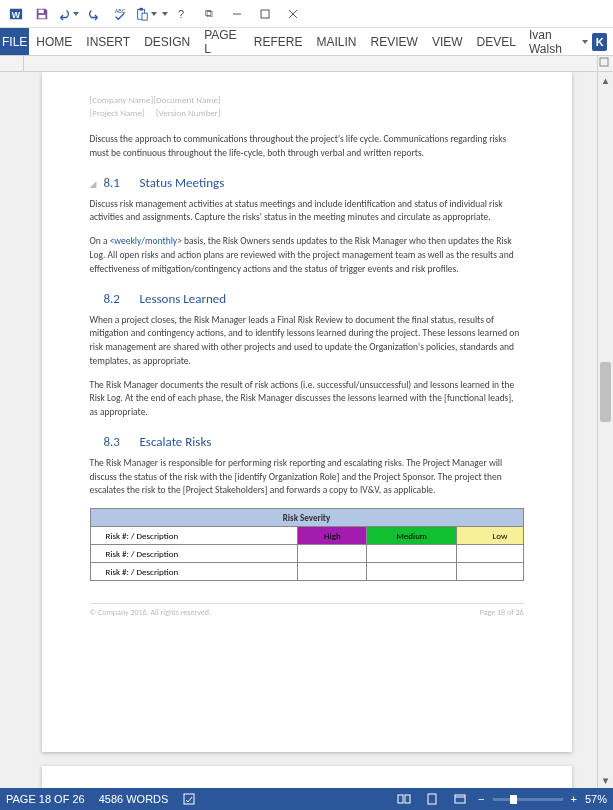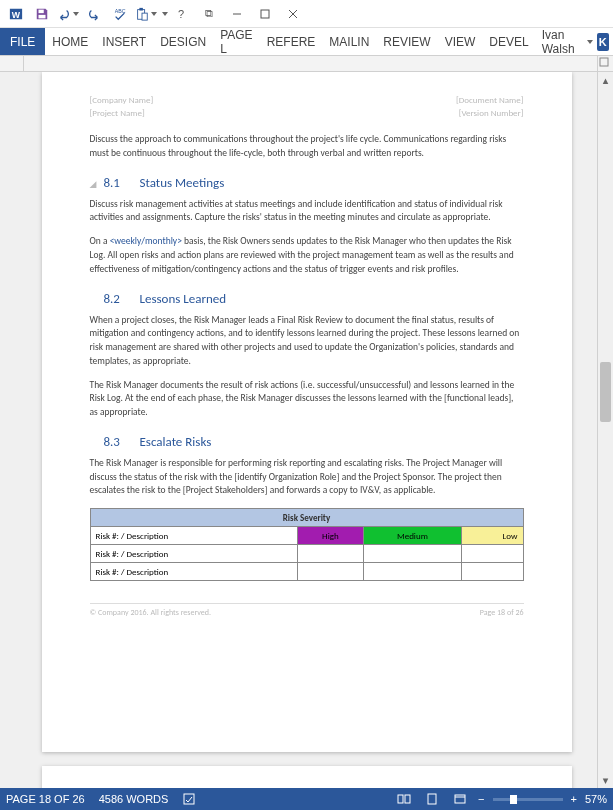--- a/index.html
+++ b/index.html
@@ -6,42 +6,42 @@
 body { font-family: "Segoe UI", Arial, sans-serif; font-size: 11px; background: #fff; width: 613px; height: 810px; overflow: hidden; display: flex; flex-direction: column; }
 .titlebar { background: #fff; height: 28px; display: flex; align-items: center; padding: 0 4px; border-bottom: 1px solid #e0e0e0; }
 .qat { display: flex; align-items: center; gap: 2px; }
 .qat-btn { width: 24px; height: 22px; display: flex; align-items: center; justify-content: center; color: #2b579a; }
 .qat-btn svg { width: 14px; height: 14px; }
 .title { flex: 1; text-align: center; color: #666; font-size: 12px; white-space: nowrap; overflow: hidden; text-overflow: ellipsis; padding: 0 8px; }
 .winbtns { display: flex; gap: 2px; }
 .winbtn { width: 26px; height: 20px; display: flex; align-items: center; justify-content: center; color: #555; }
 .winbtn svg { width: 10px; height: 10px; }
 .ribbon { background: #fff; height: 28px; display: flex; align-items: stretch; border-bottom: 1px solid #d0d0d0; }
-.file-tab { background: #2b579a; color: #fff; padding: 0 10px; display: flex; align-items: center; font-size: 12px; }
+.file-tab { background: #2b579a; color: #fff; padding: 0 2px; display: flex; align-items: center; font-size: 12px; }
 .tab { padding: 0 7px; display: flex; align-items: center; color: #444; font-size: 12px; }
 .spacer { flex: 1; }
 .user { padding: 0 6px; display: flex; align-items: center; color: #444; font-size: 12px; gap: 4px; }
 .user-badge { background: #2b579a; color: #fff; width: 18px; height: 18px; display: flex; align-items: center; justify-content: center; font-size: 11px; font-weight: bold; border-radius: 2px; }
 .ruler-bar { height: 16px; background: #f3f3f3; border-bottom: 1px solid #d0d0d0; display: flex; }
 .ruler-left { width: 24px; border-right: 1px solid #d0d0d0; }
 .ruler-main { flex: 1; }
 .ruler-right { width: 16px; border-left: 1px solid #d0d0d0; }
 .doc-area { flex: 1; background: #f0f0f0; display: flex; overflow: hidden; }
 .doc-gutter { width: 24px; background: #f0f0f0; }
 .doc-scroll { flex: 1; overflow-y: auto; padding: 0 8px 12px 0; }
 .page { background: #fff; margin: 0 auto 14px auto; width: 530px; min-height: 680px; box-shadow: 0 1px 4px rgba(0,0,0,0.25); padding: 22px 48px 18px 48px; font-family: Calibri, Arial, sans-serif; position: relative; }
-.page-header { display: flex; justify-content: space-between; color: #bbb; font-size: 9px; margin-bottom: 14px; line-height: 1.4; }
+.page-header { display: flex; color: #bbb; font-size: 9px; margin-bottom: 14px; line-height: 1.4; }
 .h1 { color: #2b579a; font-size: 19px; font-weight: normal; margin: 8px 0 10px 0; }
 .h1-num { display: inline-block; width: 32px; }
 .para { color: #444; font-size: 9.5px; line-height: 1.45; margin-bottom: 10px; }
 .h2 { color: #2b579a; font-size: 13px; font-weight: normal; margin: 14px 0 8px 0; }
 .h2-num { display: inline-block; width: 36px; }
 .collapse-mark { color: #bbb; font-size: 9px; margin-right: 4px; display: inline-block; width: 10px; }
 .tbl { width: 100%; border-collapse: collapse; margin-top: 10px; font-size: 9px; }
-.tbl th, .tbl td { border: 1px solid #888; padding: 3px 5px; height: 18px; }
+.tbl th, .tbl td { border: 1px solid #888; padding: 3px 15px; height: 18px; }
 .tbl-head { background: #b3c6e3; text-align: center; font-weight: bold; color: #333; }
 .cell-high { background: #a21caf; color: #000; text-align: center; }
 .cell-med { background: #10c030; color: #000; text-align: center; }
 .cell-low { background: #f8f098; color: #000; text-align: right; }
 .page-footer { display: flex; justify-content: space-between; color: #bbb; font-size: 8px; margin-top: 22px; border-top: 1px solid #ddd; padding-top: 3px; }
 .scrollbar { width: 16px; background: #f0f0f0; border-left: 1px solid #d0d0d0; display: flex; flex-direction: column; }
 .sb-btn { height: 16px; display: flex; align-items: center; justify-content: center; color: #666; }
 .sb-track { flex: 1; position: relative; }
 .sb-thumb { position: absolute; top: 40%; left: 2px; right: 2px; height: 60px; background: #c0c0c0; border-radius: 2px; }
 .statusbar { background: #2b579a; color: #fff; height: 22px; display: flex; align-items: center; font-size: 11px; padding: 0 6px; gap: 14px; }

